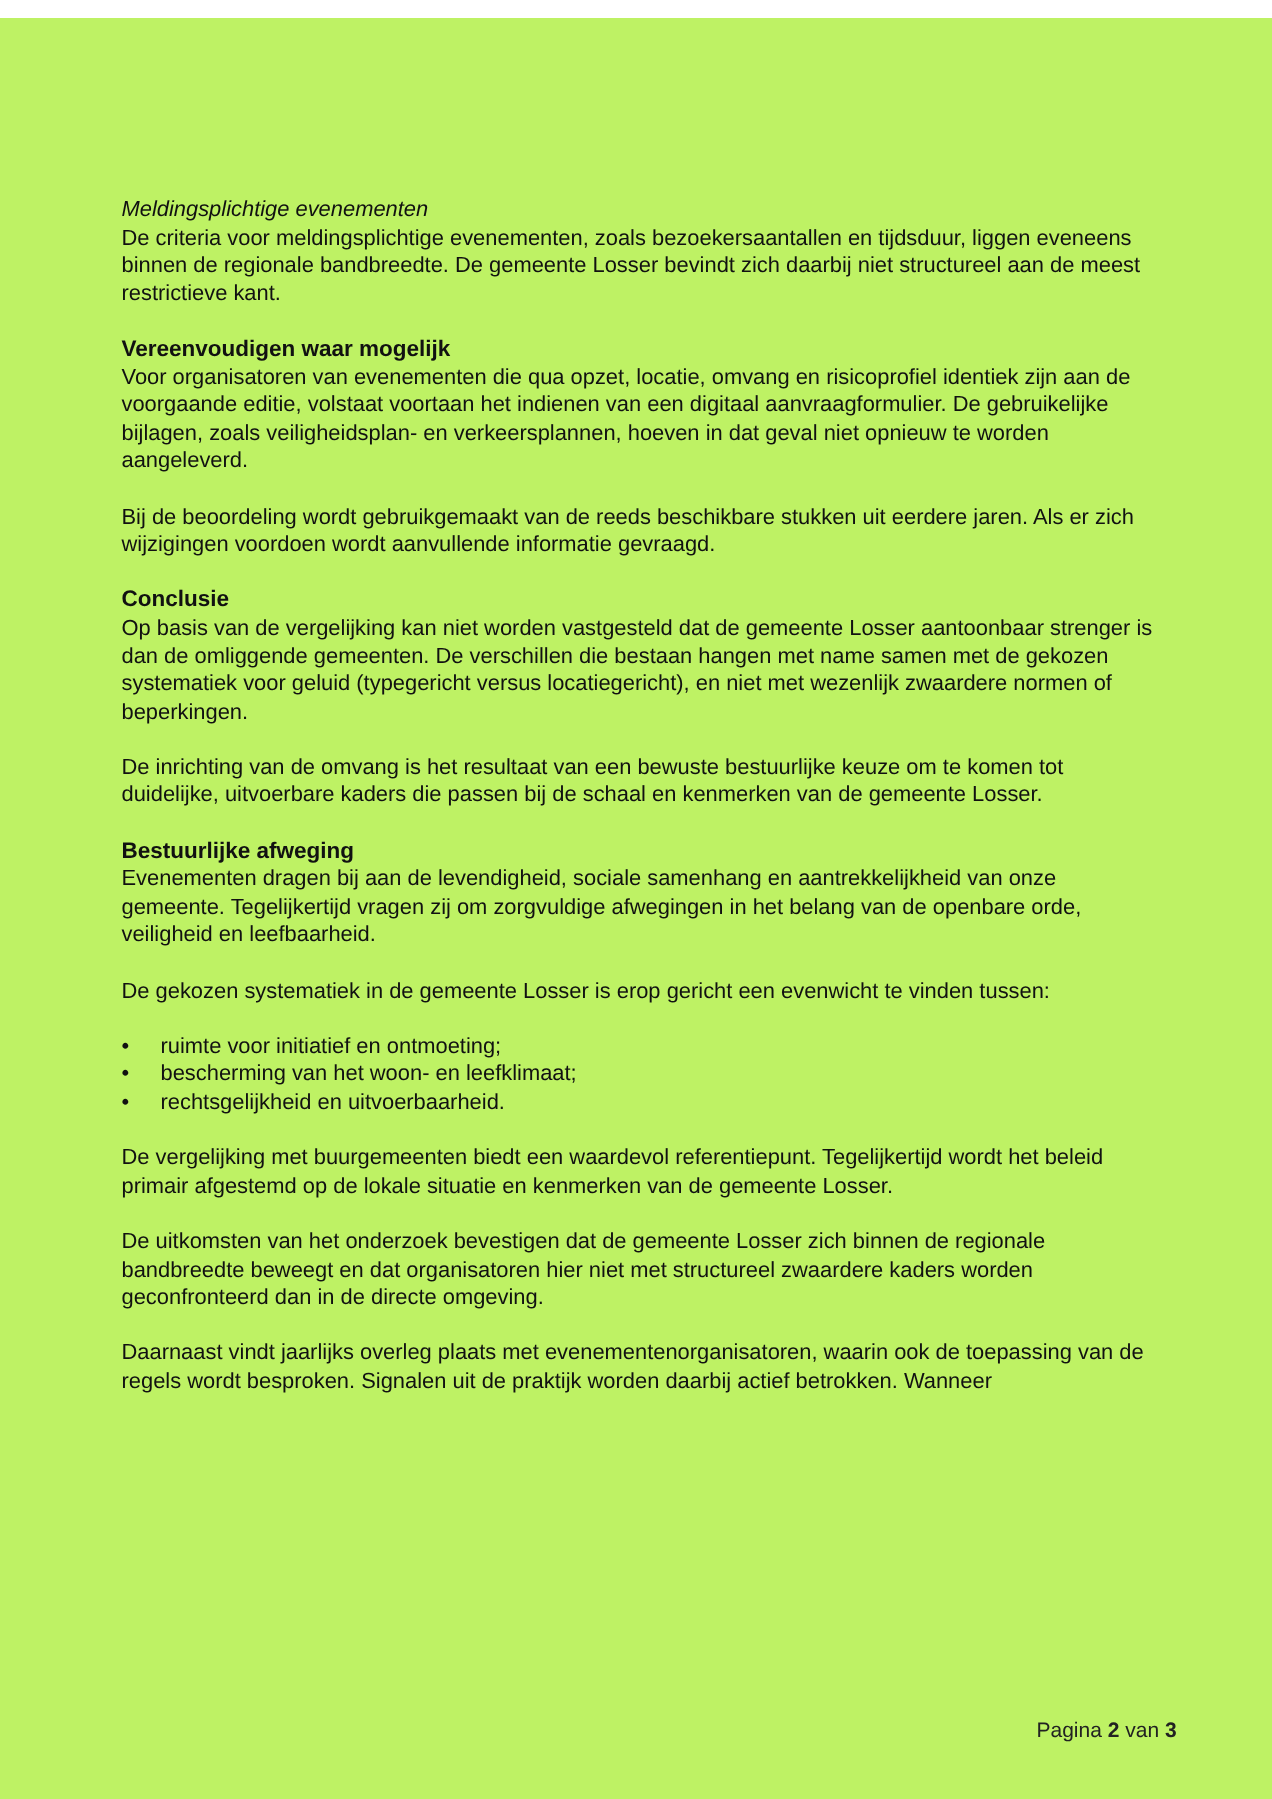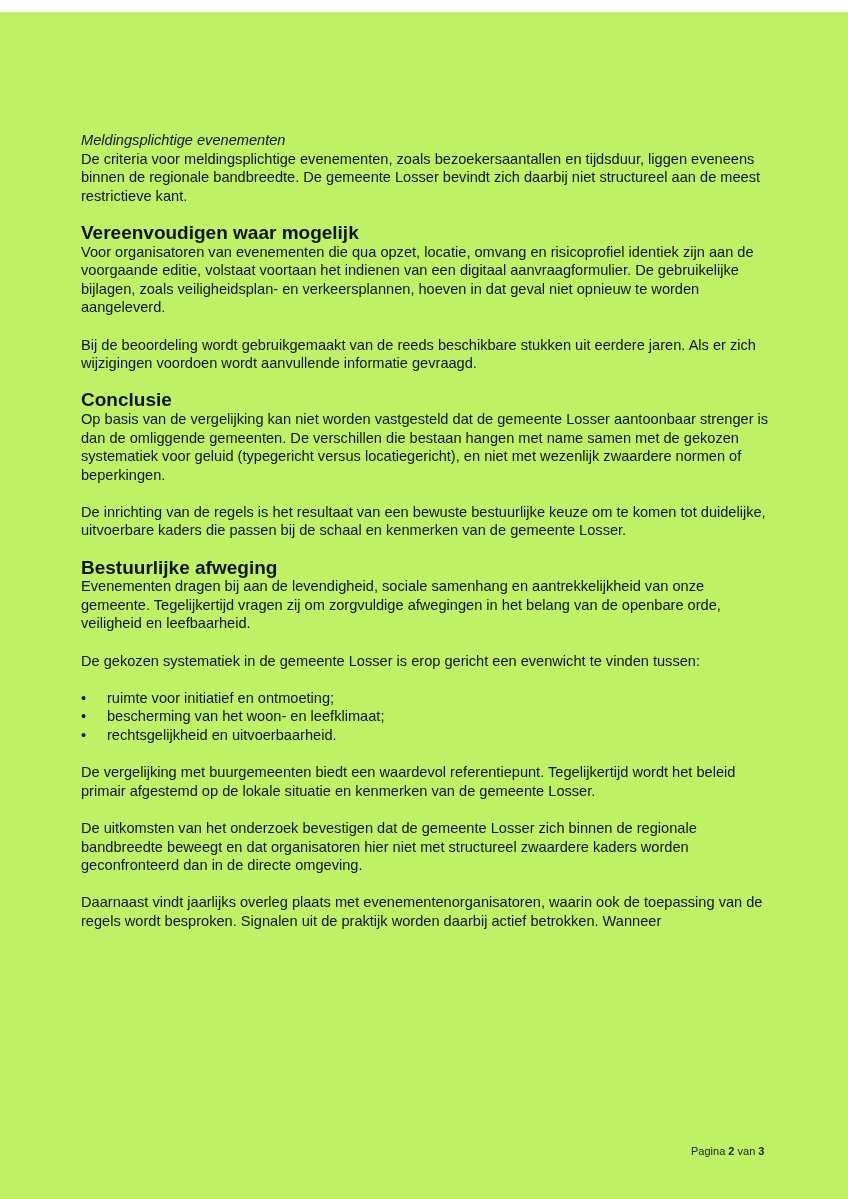--- a/index.html
+++ b/index.html
@@ -2,45 +2,45 @@
 <html><head>
   <meta charset="utf-8">
   <style>
     html, body { margin: 0; padding: 0; background: #ffffff; }
     body { width: 848px; height: 1199px; position: relative; overflow: hidden;
            font-family: "Liberation Sans", sans-serif; color: #111111; }
     .page { position: absolute; left: 0; top: 12px; width: 848px; height: 1199px; background: #bef264; }
     .content { position: absolute; left: 81px; top: 119px; width: 690px;
                font-size: 14.6px; line-height: 18.6px; }
     .content p { margin: 0 0 18.6px 0; }
-    .content h3 { margin: 0; font-size: 19px; line-height: 18.6px; font-weight: bold; }
+    .content h3 { margin: 0; font-size: 15px; line-height: 18.6px; font-weight: bold; }
     .content .italic-title { font-style: italic; margin: 0; }
     .nomargin { margin: 0 !important; }
     ul.bullets { list-style: none; margin: 0 0 18.6px 0; padding: 0; }
     ul.bullets li { position: relative; padding-left: 26px; }
     ul.bullets li .dot { position: absolute; left: 0; top: 0; width: 14px; }
-    .footer { position: absolute; left: 691px; top: 1133px; font-size: 11px; color: #222; }
+    .footer { position: absolute; left: 691px; top: 1133px; font-size: 14px; color: #222; }
     .footer b { font-weight: bold; }
   </style>
 </head>
 <body>
 
 <div class="page">
   <div class="content">
 
     <p class="italic-title">Meldingsplichtige evenementen</p>
     <p>De criteria voor meldingsplichtige evenementen, zoals bezoekersaantallen en tijdsduur, liggen eveneens binnen de regionale bandbreedte. De gemeente Losser bevindt zich daarbij niet structureel aan de meest restrictieve kant.</p>
 
     <h3>Vereenvoudigen waar mogelijk</h3>
     <p>Voor organisatoren van evenementen die qua opzet, locatie, omvang en risicoprofiel identiek zijn aan de voorgaande editie, volstaat voortaan het indienen van een digitaal aanvraagformulier. De gebruikelijke bijlagen, zoals veiligheidsplan- en verkeersplannen, hoeven in dat geval niet opnieuw te worden aangeleverd.</p>
     <p>Bij de beoordeling wordt gebruikgemaakt van de reeds beschikbare stukken uit eerdere jaren. Als er zich wijzigingen voordoen wordt aanvullende informatie gevraagd.</p>
 
     <h3>Conclusie</h3>
     <p>Op basis van de vergelijking kan niet worden vastgesteld dat de gemeente Losser aantoonbaar strenger is dan de omliggende gemeenten. De verschillen die bestaan hangen met name samen met de gekozen systematiek voor geluid (typegericht versus locatiegericht), en niet met wezenlijk zwaardere normen of beperkingen.</p>
-    <p>De inrichting van de regels is het resultaat van een bewuste bestuurlijke keuze om te komen tot duidelijke, uitvoerbare kaders die passen bij de schaal en kenmerken van de gemeente Losser.</p>
+    <p>De inrichting van de omvang is het resultaat van een bewuste bestuurlijke keuze om te komen tot duidelijke, uitvoerbare kaders die passen bij de schaal en kenmerken van de gemeente Losser.</p>
 
     <h3>Bestuurlijke afweging</h3>
     <p>Evenementen dragen bij aan de levendigheid, sociale samenhang en aantrekkelijkheid van onze gemeente. Tegelijkertijd vragen zij om zorgvuldige afwegingen in het belang van de openbare orde, veiligheid en leefbaarheid.</p>
     <p>De gekozen systematiek in de gemeente Losser is erop gericht een evenwicht te vinden tussen:</p>
 
     <ul class="bullets">
       <li>
         <span class="dot">•</span>
         <span>ruimte voor initiatief en ontmoeting;</span>
       </li>

